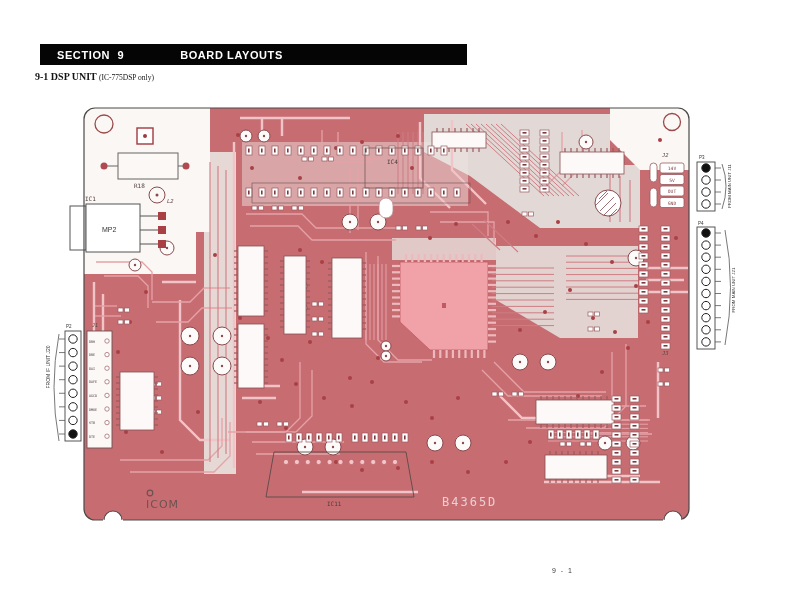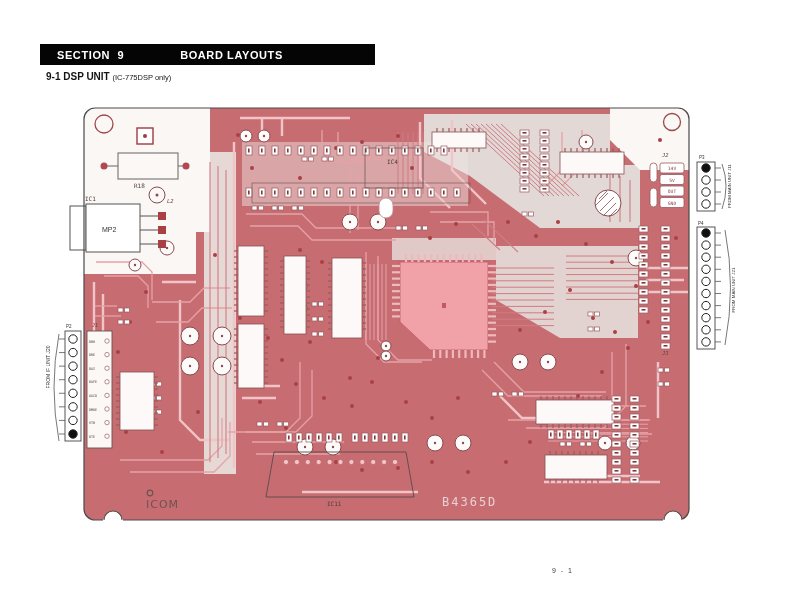--- a/index.html
+++ b/index.html
@@ -1,24 +1,24 @@
 <!DOCTYPE html>
 <html><head>
 <meta charset="utf-8">
 <style>
   html,body{margin:0;padding:0;}
   body{width:793px;height:593px;position:relative;background:#ffffff;
        font-family:"Liberation Sans",sans-serif;overflow:hidden;}
   .abs{position:absolute;}
-  .header-bar{left:40px;top:44px;width:335px;height:21px;background:#050505;
+  .header-bar{left:40px;top:44px;width:427px;height:21px;background:#050505;
       color:#fff;display:flex;align-items:center;font-weight:bold;font-size:11px;}
   .header-bar span{white-space:pre;letter-spacing:.6px;}
   .header-bar .sec{margin-left:17px;}
   .header-bar .ttl{margin-left:56px;}
-  .subtitle{left:46px;top:71px;font-size:10px;font-weight:bold;color:#141414;white-space:pre;}
+  .subtitle{left:35px;top:71px;font-size:10px;font-weight:bold;color:#141414;white-space:pre;font-family:Liberation Serif, serif;}
   .subtitle .note{font-size:7.5px;font-weight:normal;}
   .pagenum{left:552px;top:567px;font-size:7px;color:#3a3a3a;letter-spacing:1.5px;white-space:pre;}
   svg{position:absolute;left:0;top:0;}
   .sk{font-family:"DejaVu Sans Mono","Liberation Mono",monospace;fill:#4e3c3c;}
   .ski{font-family:"DejaVu Sans Mono","Liberation Mono",monospace;fill:#5a4444;font-style:italic;}
   .ct{font-family:"Liberation Sans",sans-serif;fill:#333;}
 </style>
 </head>
 <body>
 

